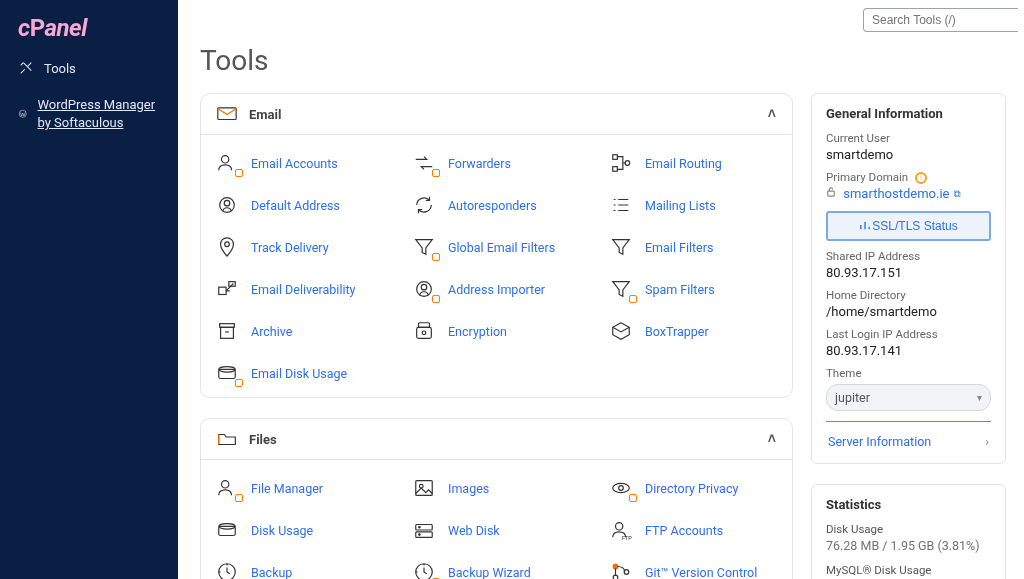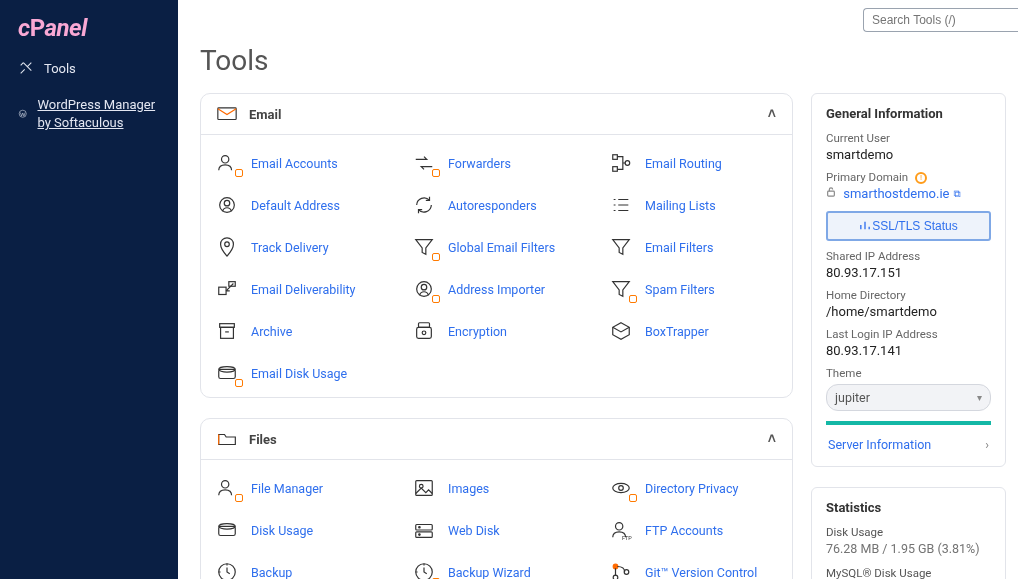--- a/index.html
+++ b/index.html
@@ -165,21 +165,21 @@
     color: #555;
     font-size: 12.5px;
     cursor: pointer;
   }
   .server-info {
     display: flex;
     align-items: center;
     justify-content: space-between;
     padding: 12px 2px 2px 2px;
     margin-top: 10px;
-    border-top: 4px solid #14b8a6;
+    border-top: 1px solid #14b8a6;
     color: #2f6fed;
     font-size: 12.5px;
     cursor: pointer;
   }
   .stat-block { margin-top: 10px; }
   .stat-label { font-size: 11.5px; color: #555; margin-bottom: 2px; }
   .stat-value { font-size: 12.5px; color: #737373; }
   .warn-dot { width: 12px; height: 12px; border: 2px solid #ff9c1a; border-radius: 50%; display: inline-flex; align-items:center; justify-content:center; font-size:8px; color:#ff9c1a; margin-left:4px; vertical-align: middle;}
   .lock-ic { display:inline-block; width:10px; color:#666; margin-right:4px; }
   .ext-ic { font-size: 10px; color:#2f6fed; }

